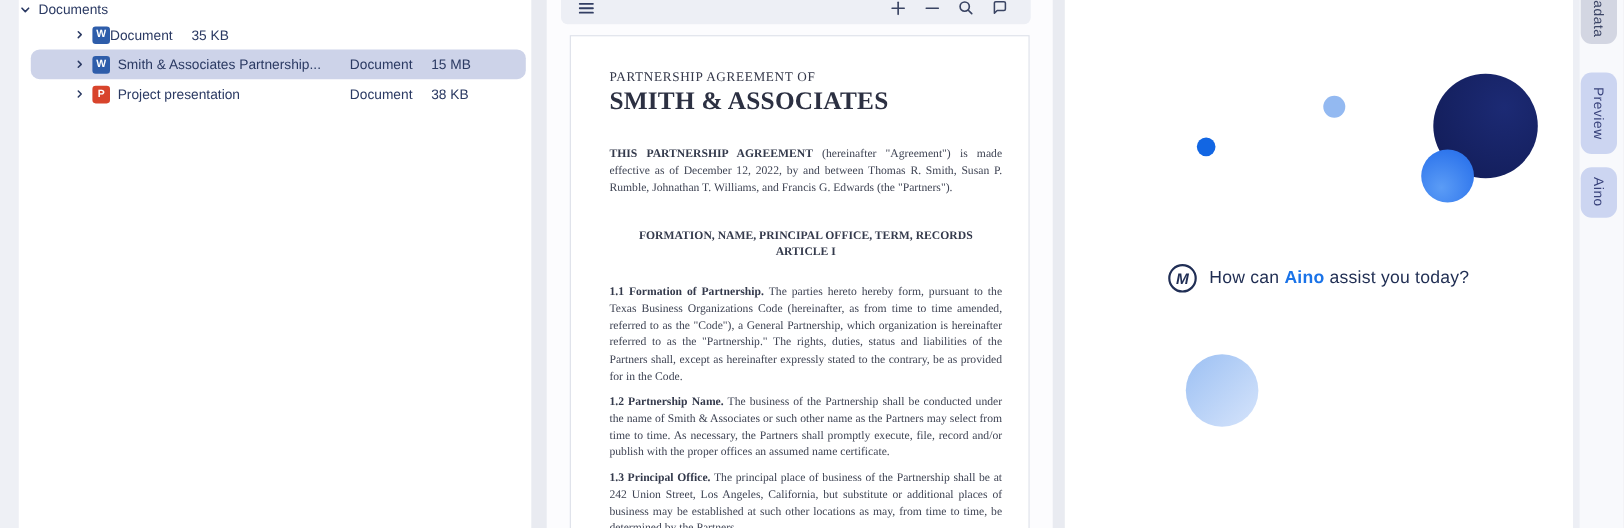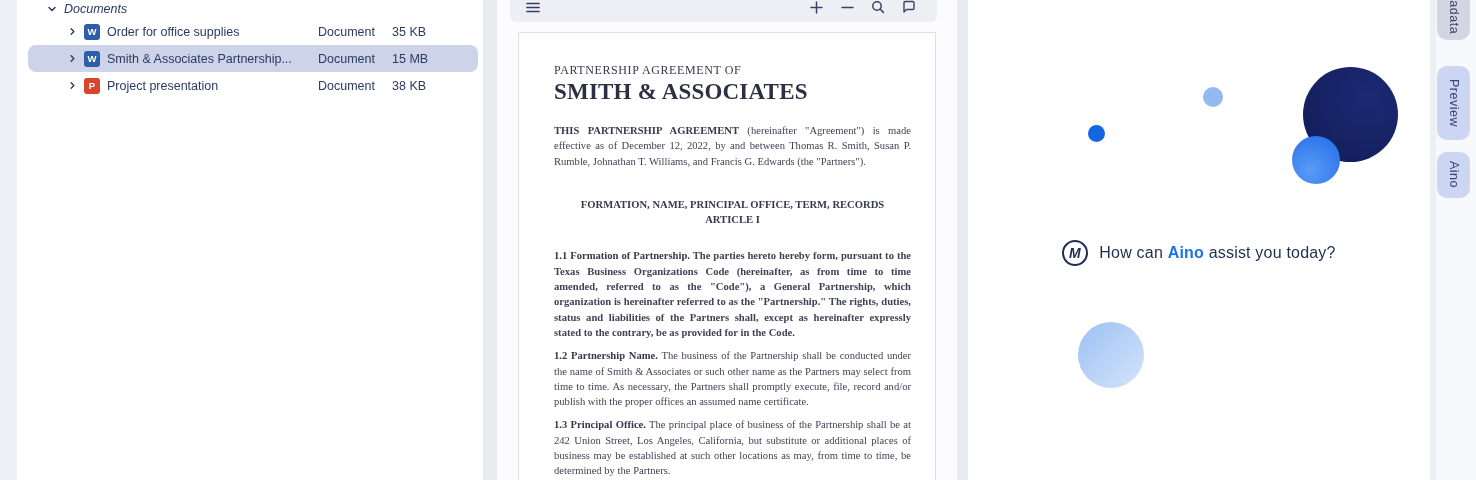--- a/index.html
+++ b/index.html
@@ -2,21 +2,21 @@
 <html><head>
 <meta charset="utf-8">
 <style>
   * { margin:0; padding:0; box-sizing:border-box; }
   html,body { width:1476px; height:480px; font-family:"Liberation Sans",sans-serif; }
   .stage { position:relative; width:1476px; height:480px; background:#e9ebf1; overflow:hidden; }
 
   
   .left-rail { position:absolute; left:0; top:0; width:17px; height:480px; background:#eef0f5; }
   .file-panel { position:absolute; left:17px; top:0; width:466px; height:480px; background:#ffffff; }
-  .folder-row { position:absolute; top:0; left:0; right:0; height:18px; display:flex; align-items:center; padding-left:29px; gap:6px; color:#2b3a63; font-size:12.5px;font-style:italic; }
+  .folder-row { position:absolute; top:0; left:0; right:0; height:18px; display:flex; align-items:center; gap:6px; color:#2b3a63; font-size:12.5px; }
   .rows { position:absolute; top:18px; left:0; right:0; }
   .file-row { display:flex; align-items:center; height:27px; margin:0 5px 0 11px; border-radius:8px; padding-left:38px; color:#2b3a63; font-size:12.5px; cursor:default; }
   .file-row.selected { background:#cdd3e9; }
   .chev { width:12px; display:flex; align-items:center; justify-content:center; flex:0 0 12px; }
   .doc-icon { width:16px; height:16px; border-radius:3px; margin-left:6px; flex:0 0 16px;
               display:flex; align-items:center; justify-content:center;
               color:#fff; font-size:9.5px; font-weight:bold; }
   .doc-icon.word { background:#2e5daa; }
   .doc-icon.ppt  { background:#d8442c; }
   .file-name { margin-left:7px; width:211px; white-space:nowrap; overflow:hidden; }
@@ -28,23 +28,23 @@
   .pv-toolbar { position:absolute; left:13px; right:20px; top:-8px; height:30px; background:#edeff5; border-radius:6px;
                 display:flex; align-items:center; justify-content:space-between; padding:0 20px 0 15px; }
   .tb-group { display:flex; align-items:center; gap:15px; }
   .tb-btn { width:16px; height:16px; display:flex; align-items:center; justify-content:center; cursor:pointer; }
   .page { position:absolute; left:21px; top:32px; width:418px; bottom:-12px; background:#ffffff; border:1px solid #dde0e9; }
   .page-inner { padding:30px 24px 0 35px; font-family:"Liberation Serif",serif; }
   .doc-title-small { font-size:12px; letter-spacing:.6px; color:#35394b; }
   .doc-title-large { font-size:23px; letter-spacing:.2px; color:#2c3042; margin-top:1px;font-weight:bold; }
   .doc-par { font-size:10.6px; line-height:15.3px; color:#3f4454; text-align:justify; }
   .doc-par b { color:#343a4c; }
-  .doc-intro { margin-top:18px; }
+  .doc-intro { margin-top:28px; }
   .doc-article { margin-top:28px; text-align:center; font-weight:bold; font-size:10.6px; line-height:15.3px; color:#343a4c; }
-  .doc-sec1 { margin-top:21px;font-weight:bold; }
+  .doc-sec1 { margin-top:21px; }
   .doc-sec { margin-top:8px; }
 
   
   .aino-panel { position:absolute; left:968px; top:0; width:462px; height:480px; background:#ffffff; overflow:hidden; }
   .bubble { position:absolute; border-radius:50%; }
   .b1 { left:120px; top:125px; width:17px; height:17px; background:#1266e3; }
   .b2 { left:235px; top:87px;  width:20px; height:20px; background:#93b9f1; }
   .b3 { left:335px; top:67px;  width:95px; height:95px; background:radial-gradient(circle at 68% 32%, #1c2a74, #111b55); }
   .b4 { left:324px; top:136px; width:48px; height:48px; background:radial-gradient(circle at 38% 72%, #5b9cf6, #2069e9); }
   .b5 { left:110px; top:322px; width:66px; height:66px; background:linear-gradient(135deg, #9cc0f3, #d6e4fb); }
@@ -84,21 +84,20 @@
     </div>
     <div class="rows">
 
       <div class="file-row">
         <span class="chev">
           <svg width="9" height="9" viewBox="0 0 10 10">
               <polyline points="3.5,2 6.5,5 3.5,8" fill="none" stroke="#2b3a63" stroke-width="1.5" stroke-linecap="round" stroke-linejoin="round"></polyline>
             </svg>
         </span>
         <span class="doc-icon word">W</span>
-        <span class="file-name">Order for office supplies</span>
         <span class="file-type">Document</span>
         <span class="file-size">35 KB</span>
       </div>
 
       <div class="file-row selected">
         <span class="chev">
           <svg width="9" height="9" viewBox="0 0 10 10">
               <polyline points="3.5,2 6.5,5 3.5,8" fill="none" stroke="#2b3a63" stroke-width="1.5" stroke-linecap="round" stroke-linejoin="round"></polyline>
             </svg>
         </span>

